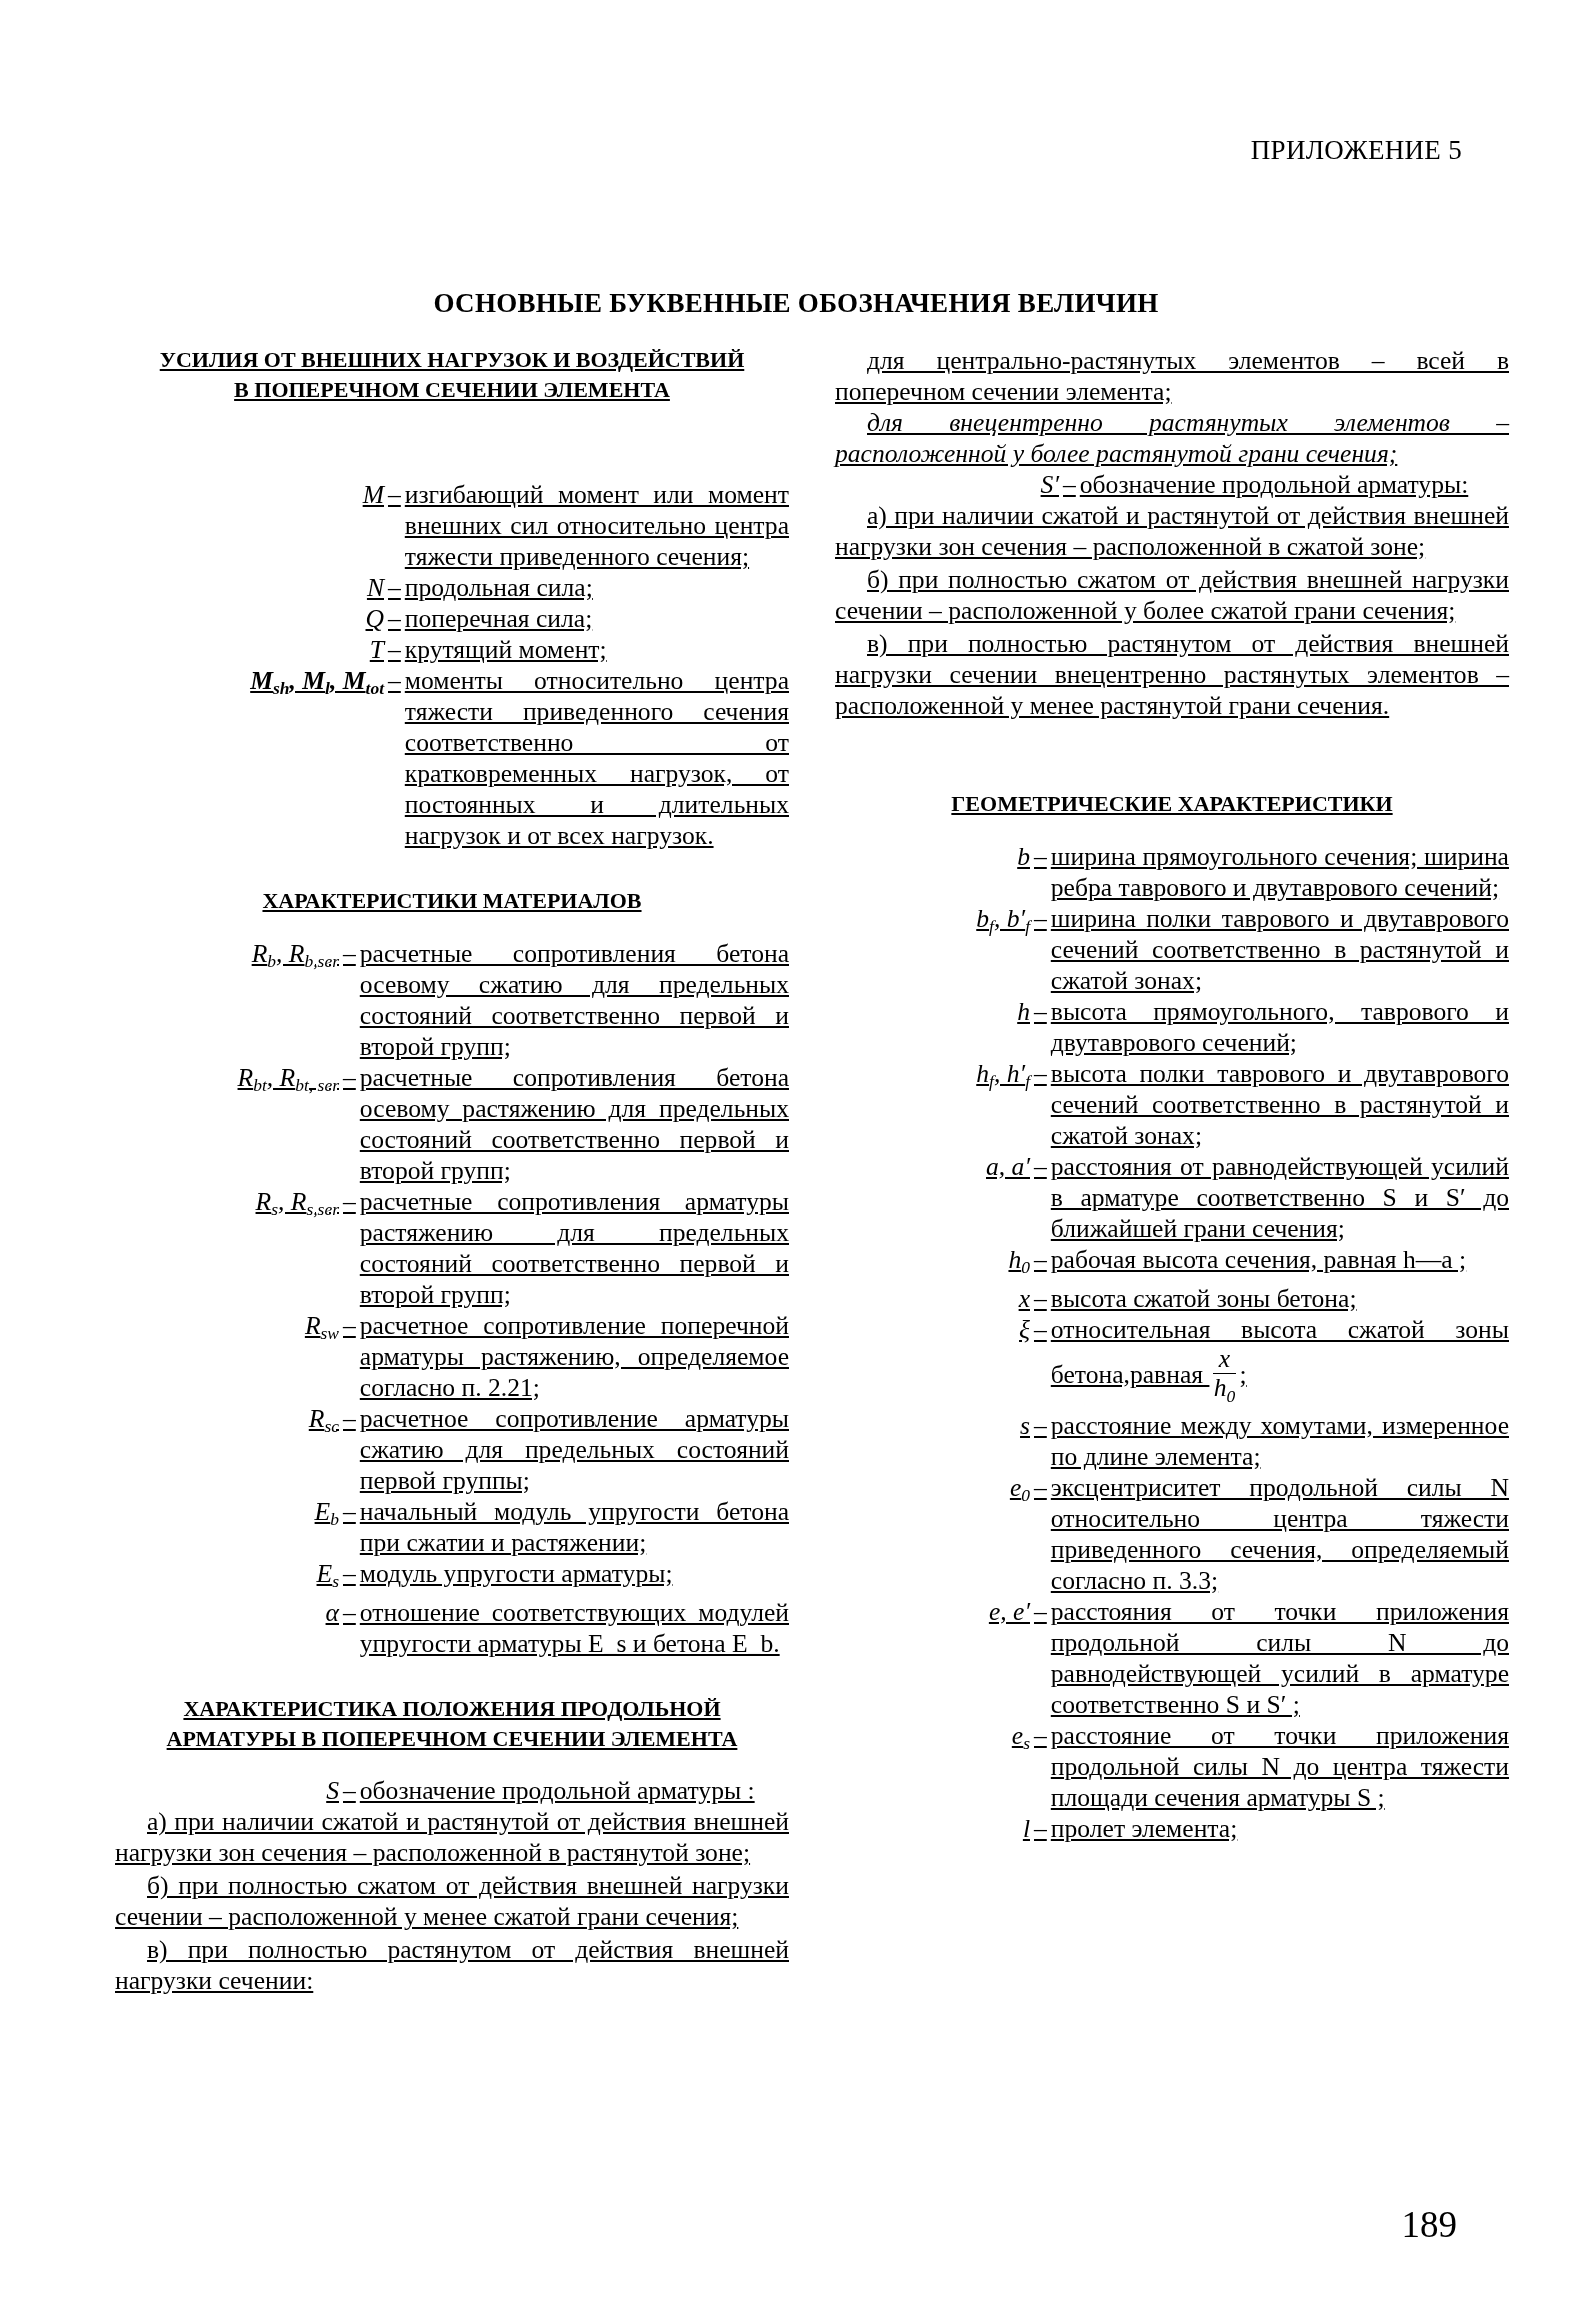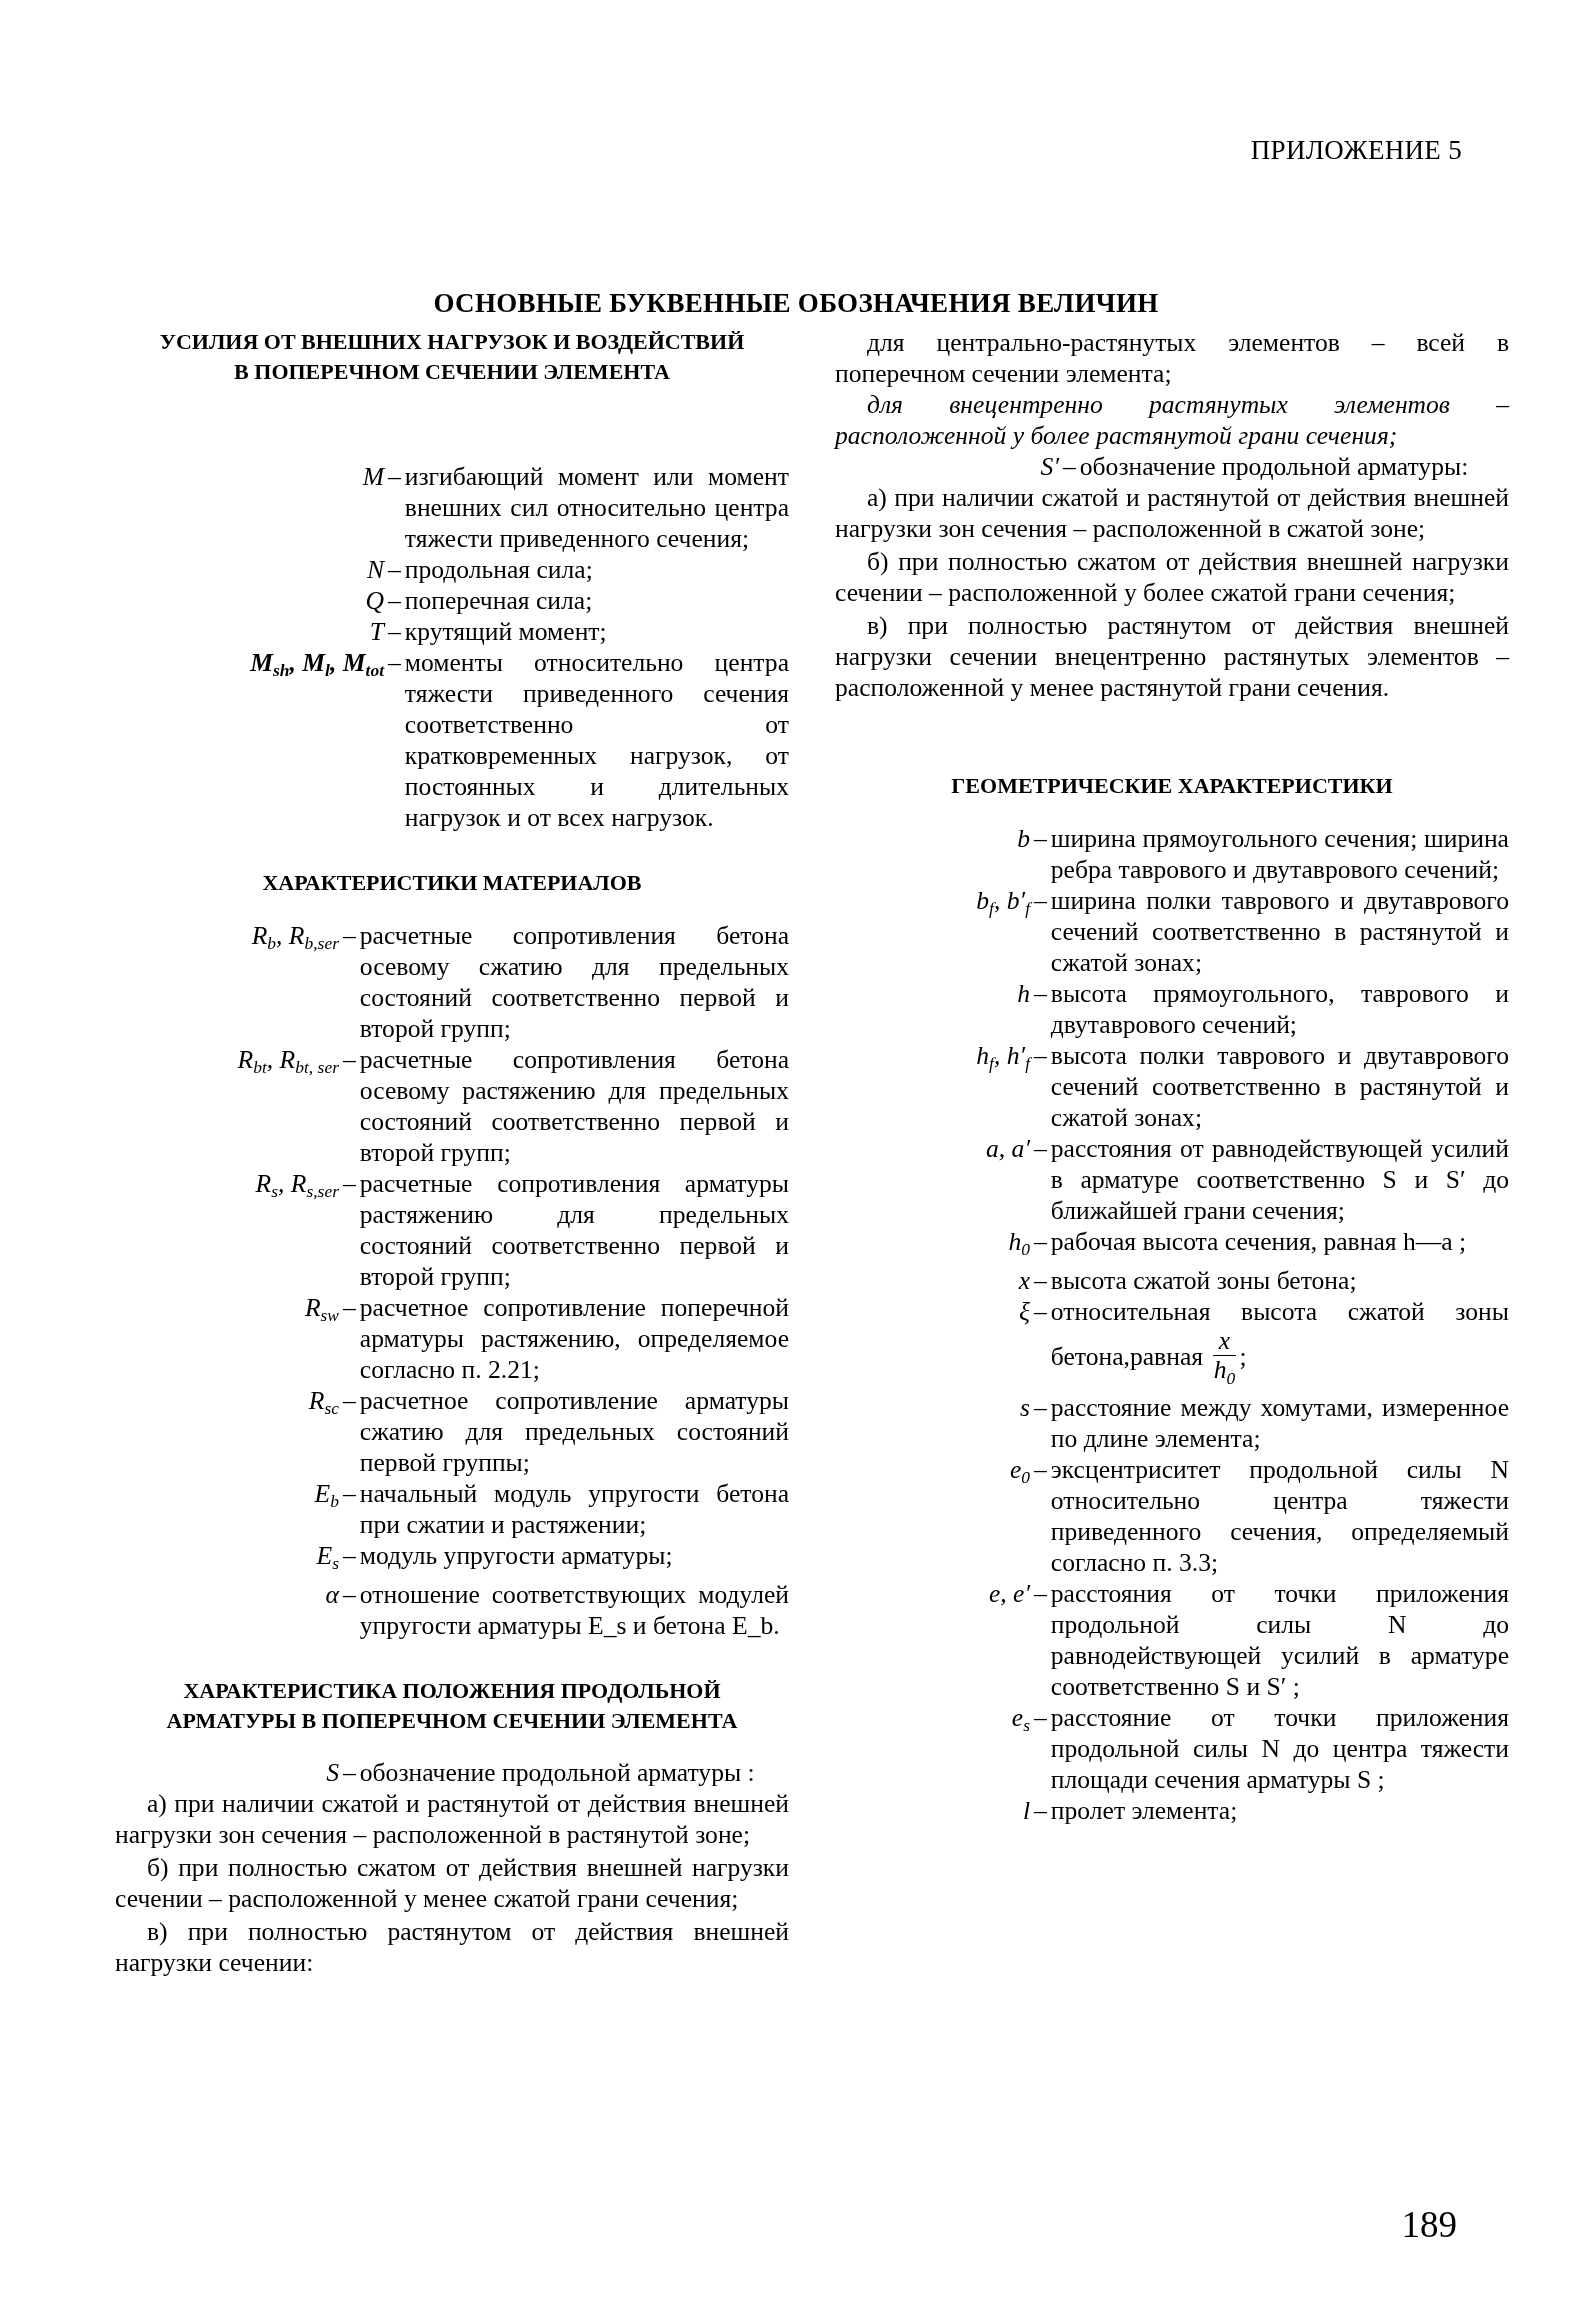--- a/index.html
+++ b/index.html
@@ -9,21 +9,21 @@
     color: #000;
   }
   .appendix {
     position: absolute; top: 135px; right: 130px;
     font-size: 27px; letter-spacing: 0.3px;
   }
   .main-title {
     position: absolute; top: 247px; left: 0; width: 1592px; text-align: center;
     font-size: 27px; font-weight: bold; letter-spacing: 0.3px; margin-top: 41px;
   }
-  .col { position: absolute; top: 327px; width: 674px; font-size: 25.6px; line-height: 31px; }
+  .col { position: absolute; top: 345px; width: 674px; font-size: 25.6px; line-height: 31px; text-decoration: underline; }
   .col-left { left: 115px; }
   .col-right { left: 835px; }
   .sec-head {
     font-weight: bold; text-align: center; font-size: 22px; line-height: 30px;
     margin: 0 0 8px 0;
   }
   .entry { display: flex; align-items: flex-start; }
   .sym {
     flex: 0 0 auto; text-align: right; font-style: italic; white-space: nowrap;
   }

